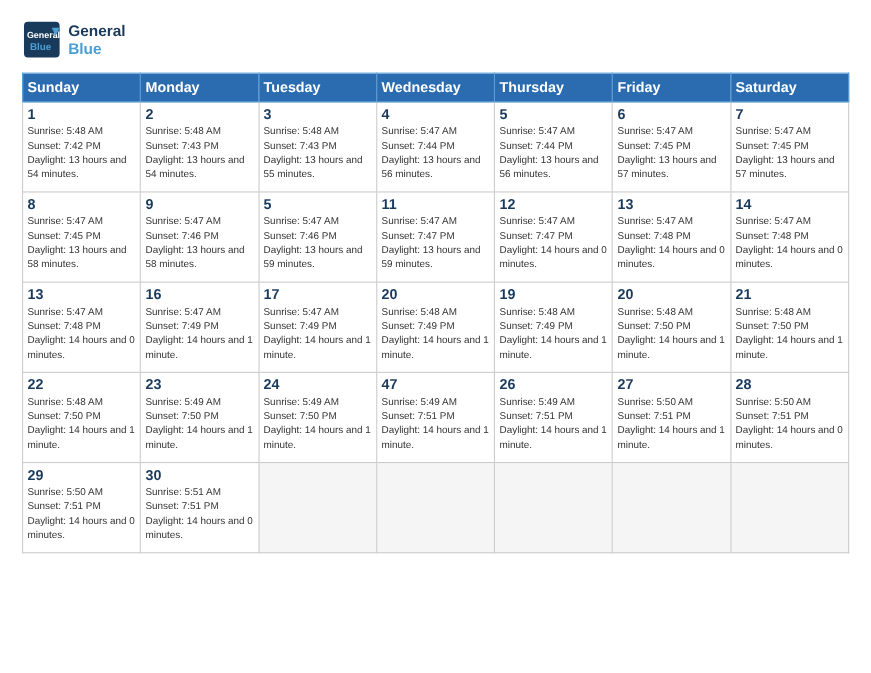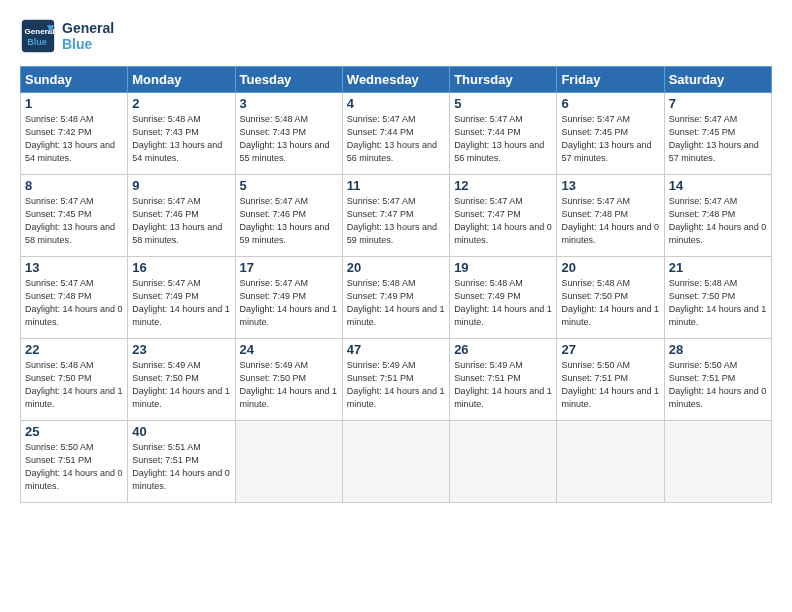--- a/index.html
+++ b/index.html
@@ -230,25 +230,25 @@
         <div class="day-num">27</div>
         <div class="day-info">Sunrise: 5:50 AM<br>Sunset: 7:51 PM<br>Daylight: 14 hours and 1 minute.</div>
       </td>
           <td>
         <div class="day-num">28</div>
         <div class="day-info">Sunrise: 5:50 AM<br>Sunset: 7:51 PM<br>Daylight: 14 hours and 0 minutes.</div>
       </td>
         </tr>
         <tr>
           <td>
-        <div class="day-num">25</div>
+        <div class="day-num">29</div>
         <div class="day-info">Sunrise: 5:50 AM<br>Sunset: 7:51 PM<br>Daylight: 14 hours and 0 minutes.</div>
       </td>
           <td>
-        <div class="day-num">40</div>
+        <div class="day-num">30</div>
         <div class="day-info">Sunrise: 5:51 AM<br>Sunset: 7:51 PM<br>Daylight: 14 hours and 0 minutes.</div>
       </td>
           <td class="empty"></td>
           <td class="empty"></td>
           <td class="empty"></td>
           <td class="empty"></td>
           <td class="empty"></td>
         </tr>
       </tbody>
   </table>

